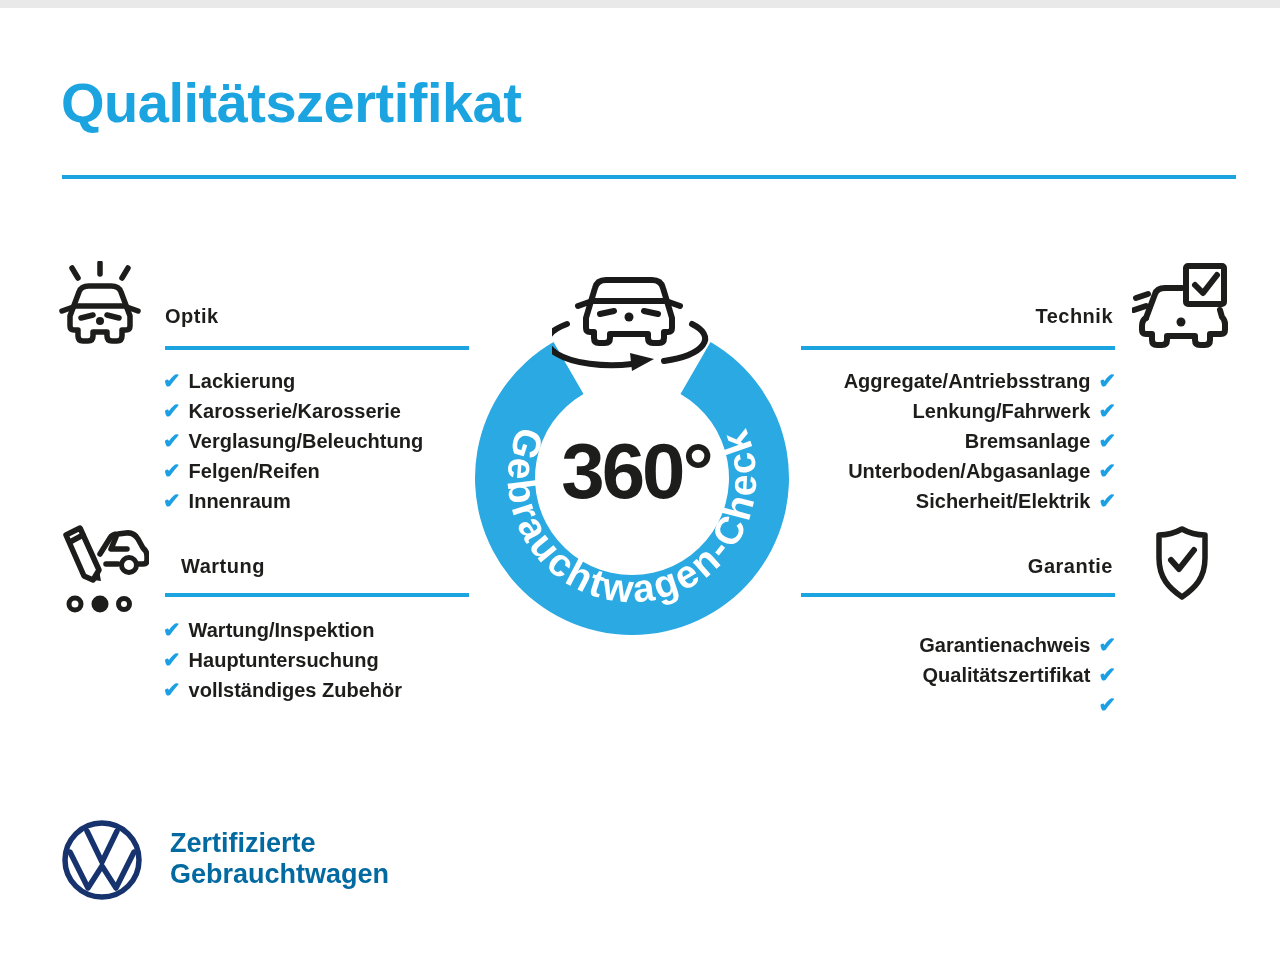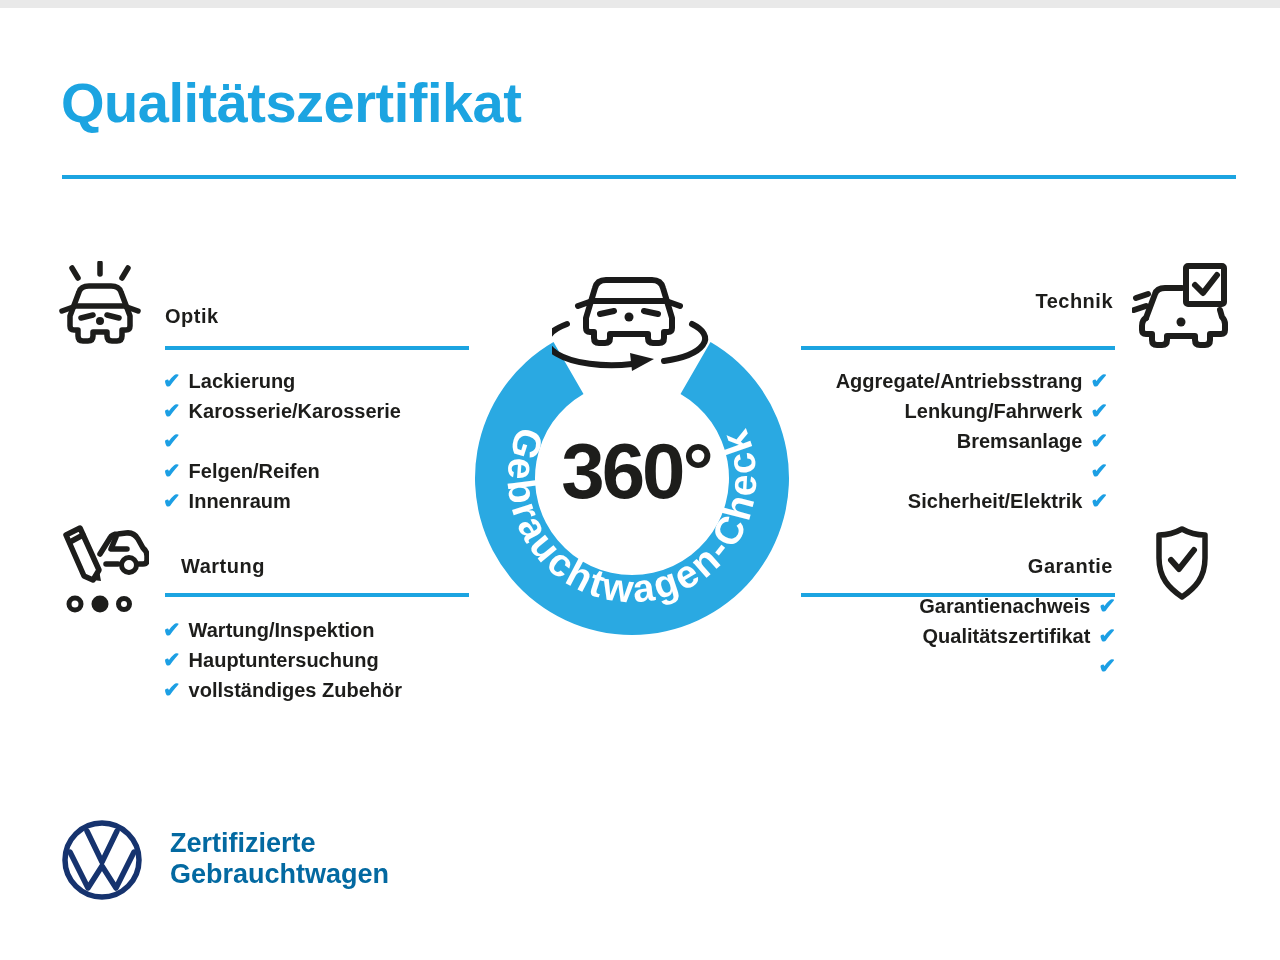--- a/index.html
+++ b/index.html
@@ -84,55 +84,57 @@
     <li>
         <span class="check">✔</span>
         <span>Lackierung</span>
       </li>
     <li>
         <span class="check">✔</span>
         <span>Karosserie/Karosserie</span>
       </li>
     <li>
         <span class="check">✔</span>
+        <span>Verglasung/Beleuchtung</span>
       </li>
     <li>
         <span class="check">✔</span>
         <span>Felgen/Reifen</span>
       </li>
     <li>
         <span class="check">✔</span>
         <span>Innenraum</span>
       </li>
   </ul>
 
   <svg class="icon" style="left:1132px;top:252px;" width="100" height="96" viewBox="0 0 100 96" fill="none" stroke="#1d1d1b" stroke-width="6" stroke-linecap="round" stroke-linejoin="round">
     <rect x="54" y="6" width="38" height="38" rx="2"></rect>
     <path d="M63 25 L71 33 L85 15"></path>
     <path d="M14 58 L23 34 Q25 28 33 28 L50 28"></path>
     <path d="M4 38 L16 34 M2 50 L14 46"></path>
     <path d="M14 58 Q10 60 10 66 L10 70 Q10 74 14 74 L20 74 L20 80 Q20 85 25 85 L30 85 Q35 85 35 80 L35 76 L63 76 L63 80 Q63 85 68 85 L73 85 Q78 85 78 80 L78 74 L89 74 Q93 74 93 70 L93 64 Q93 60 90 57 L88 50"></path>
     <circle cx="49" cy="62" r="4.5" fill="#1d1d1b" stroke="none"></circle>
   </svg>
-  <h2 class="sec-title" style="right:167px;top:282px;">Technik</h2>
+  <h2 class="sec-title" style="right:167px;top:297px;">Technik</h2>
   <div class="sec-rule" style="left:801px;top:338px;width:314px;"></div>
-  <ul class="check-list right" style="right:172px;top:358px;">
+  <ul class="check-list right" style="right:164px;top:358px;">
     <li>
         <span>Aggregate/Antriebsstrang</span>
         <span class="check">✔</span>
       </li>
     <li>
         <span>Lenkung/Fahrwerk</span>
         <span class="check">✔</span>
       </li>
     <li>
         <span>Bremsanlage</span>
         <span class="check">✔</span>
       </li>
     <li>
+        <span>Unterboden/Abgasanlage</span>
         <span class="check">✔</span>
       </li>
     <li>
         <span>Sicherheit/Elektrik</span>
         <span class="check">✔</span>
       </li>
   </ul>
 
   <svg class="icon" style="left:54px;top:512px;" width="95" height="100" viewBox="0 0 95 100" fill="none" stroke="#1d1d1b" stroke-width="5.5" stroke-linecap="round" stroke-linejoin="round">
     <path d="M12 15 L26 8 L45 50 L39 60 L30 56 Z"></path>
@@ -161,21 +163,21 @@
         <span>vollständiges Zubehör</span>
       </li>
   </ul>
 
   <svg class="icon" style="left:1146px;top:516px;" width="72" height="84" viewBox="0 0 72 84" fill="none" stroke="#1d1d1b" stroke-width="5.5" stroke-linecap="round" stroke-linejoin="round">
     <path d="M36 5 C43 9 51 11 59 11 L59 34 C59 54 49 64 36 73 C23 64 13 54 13 34 L13 11 C21 11 29 9 36 5 Z"></path>
     <path d="M25 36 L33 45 L48 26" stroke-width="6"></path>
   </svg>
   <h2 class="sec-title" style="right:167px;top:547px;">Garantie</h2>
   <div class="sec-rule" style="left:801px;top:585px;width:314px;"></div>
-  <ul class="check-list right" style="right:164px;top:583px;text-align:center;">
+  <ul class="check-list right" style="right:164px;top:622px;text-align:center;">
     <li>
         <span>Garantienachweis</span>
         <span class="check">✔</span>
       </li>
     <li>
         <span>Qualitätszertifikat</span>
         <span class="check">✔</span>
       </li>
     <li>
         <span class="check">✔</span>

